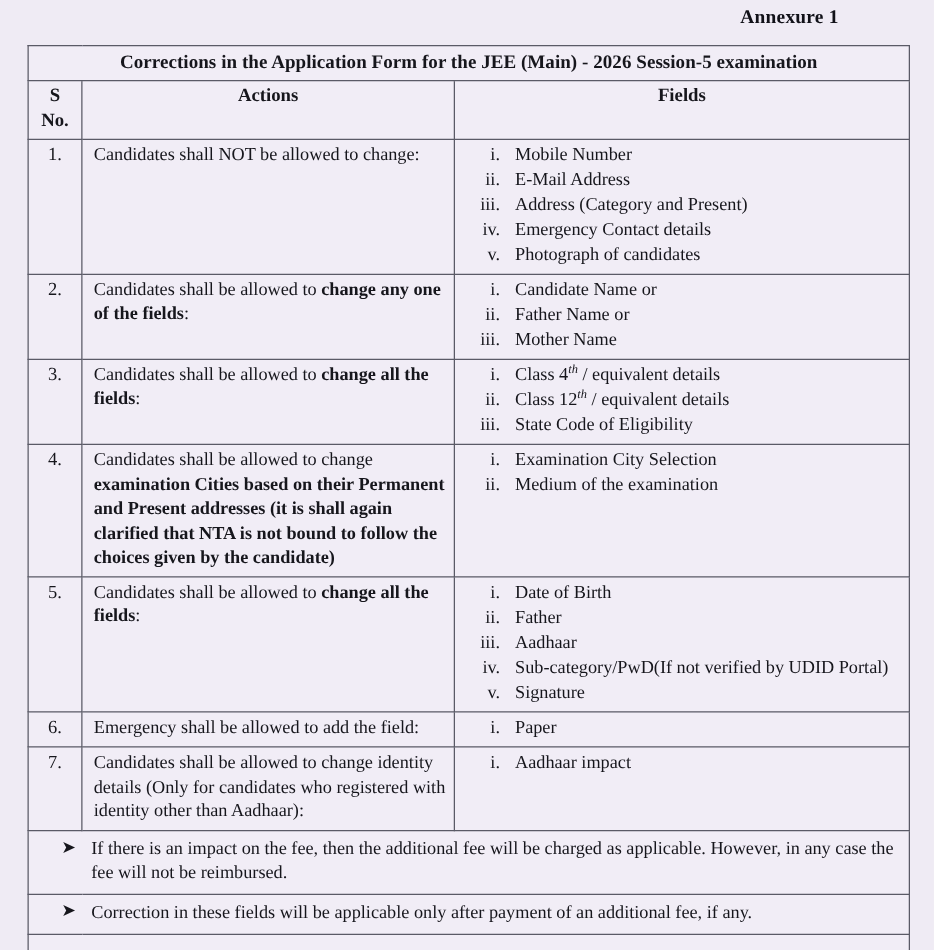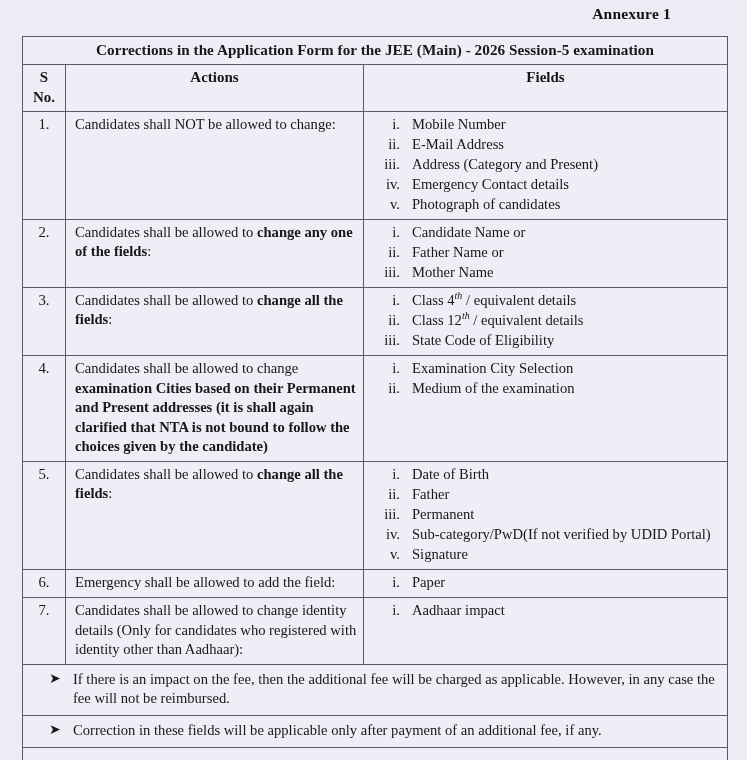--- a/index.html
+++ b/index.html
@@ -197,21 +197,21 @@
           </td>
         </tr>
 
         <tr>
           <td class="sno">5.</td>
           <td class="actions-cell"><span>Candidates shall be allowed to </span><b>change all the fields</b><span>:</span></td>
           <td class="fields-cell">
             <ol class="roman">
               <li><span class="rn">i.</span><span>Date of Birth</span></li>
               <li><span class="rn">ii.</span><span>Father</span></li>
-              <li><span class="rn">iii.</span><span>Permanent</span></li>
+              <li><span class="rn">iii.</span><span>Aadhaar</span></li>
               <li><span class="rn">iv.</span><span>Sub-category/PwD(If not verified by UDID Portal)</span></li>
               <li><span class="rn">v.</span><span>Signature</span></li>
             </ol>
           </td>
         </tr>
 
         <tr>
           <td class="sno">6.</td>
           <td class="actions-cell"><span>Emergency shall be allowed to add the field:</span></td>
           <td class="fields-cell">

